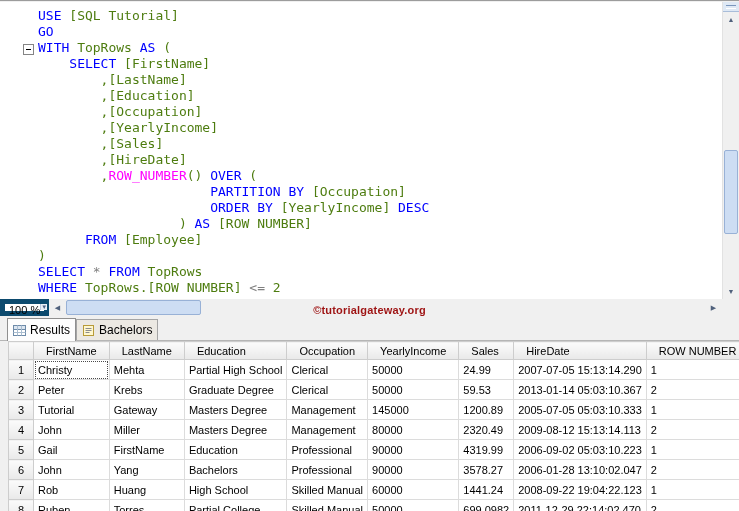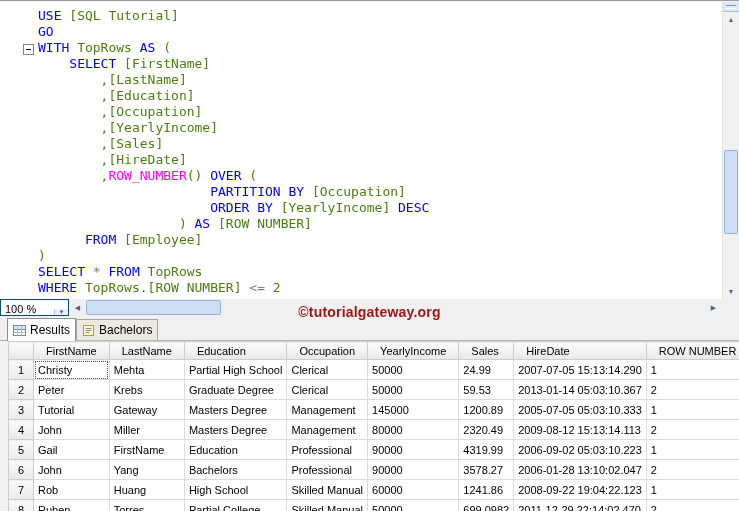--- a/index.html
+++ b/index.html
@@ -21,30 +21,30 @@
   .vscroll{position:absolute;top:0;right:0;width:17px;height:297px;background:#f0f0f0;border-left:1px solid #e2e2e2;box-sizing:border-box}
   .split-handle{height:9px;background:#dfe9f5;border-bottom:1px solid #a9bdd9;position:relative}
   .split-handle::after{content:"";position:absolute;left:3px;right:3px;top:3px;height:2px;border-top:1px solid #7a96bd;border-bottom:1px solid #ffffff}
   .sbtn{height:15px;display:flex;align-items:center;justify-content:center;font-size:7px;color:#50617c;background:#f0f0f0}
   .vtrack{position:absolute;top:24px;bottom:15px;left:0;right:0}
   .vthumb{position:absolute;left:1px;right:1px;top:124px;height:84px;background:#cdddf3;border:1px solid #98b1d6;border-radius:2px;box-sizing:border-box}
   .sbtn.down{position:absolute;bottom:0;left:0;right:0}
 
   
   .hscroll{position:absolute;left:0;top:298px;width:739px;height:17px;background:#f0f0f0;display:flex;align-items:stretch}
-  .zoom{display:flex;align-items:flex-end;width:69px;background:#fff;border:1px solid #0c4a6e;box-sizing:border-box;font-size:11px}
+  .zoom{display:flex;align-items:flex-start;width:49px;background:#fff;border:5px solid #0c4a6e;box-sizing:border-box;font-size:11px}
   .zoom-label{flex:1;display:flex;align-items:center;padding-left:4px;color:#000;white-space:nowrap}
   .zoom-dd{width:13px;display:flex;align-items:center;justify-content:center;background:#e9eef5;border-left:1px solid #b7c6dd;font-size:6px;color:#4d6185}
   .hbtn{width:17px;display:flex;align-items:center;justify-content:center;font-size:7px;color:#50617c}
   .htrack{flex:1;position:relative}
   .hthumb{position:absolute;left:0;top:1px;bottom:1px;width:135px;background:#cdddf3;border:1px solid #98b1d6;border-radius:2px;box-sizing:border-box}
   .hcorner{width:17px;background:#f0f0f0}
 
   
-  .watermark{position:absolute;top:303px;left:0;width:739px;text-align:center;font-size:14px;font-weight:bold;color:#9e1313;z-index:6;pointer-events:none;letter-spacing:0.2px}
+  .watermark{position:absolute;top:303px;left:0;width:739px;text-align:center;font-size:11px;font-weight:bold;color:#9e1313;z-index:6;pointer-events:none;letter-spacing:0.2px}
 
   
   .tabstrip{position:absolute;left:0;top:315px;width:739px;height:25px;background:#f0f0f0;display:flex;align-items:flex-end;padding-left:7px;box-sizing:border-box;border-bottom:1px solid #b5b5b5;z-index:2}
   .tab{display:flex;align-items:center;gap:4px;padding:0 5px;font-size:12px;color:#000;cursor:default}
   .tab.active{height:22px;background:#fdfdfd;border:1px solid #8f8f8f;border-bottom:none;margin-bottom:-1px;z-index:3;position:relative}
   .tab.inactive{height:20px;background:#ece9e3;border:1px solid #a5a5a5;border-bottom:none}
   .tab-icon{display:inline-block;width:13px;height:13px}
 
   
   .grid-area{position:absolute;left:0;top:340px;width:739px;height:171px;background:#f0f0f0;overflow:hidden}
@@ -209,21 +209,21 @@
             <td>2006-01-28 13:10:02.047</td>
             <td>2</td>
           </tr>
           <tr>
             <td class="rn">7</td>
             <td>Rob</td>
             <td>Huang</td>
             <td>High School</td>
             <td>Skilled Manual</td>
             <td>60000</td>
-            <td>1241.86</td>
+            <td>1441.24</td>
             <td>2008-09-22 19:04:22.123</td>
             <td>1</td>
           </tr>
           <tr>
             <td class="rn">8</td>
             <td>Ruben</td>
             <td>Torres</td>
             <td>Partial College</td>
             <td>Skilled Manual</td>
             <td>50000</td>

